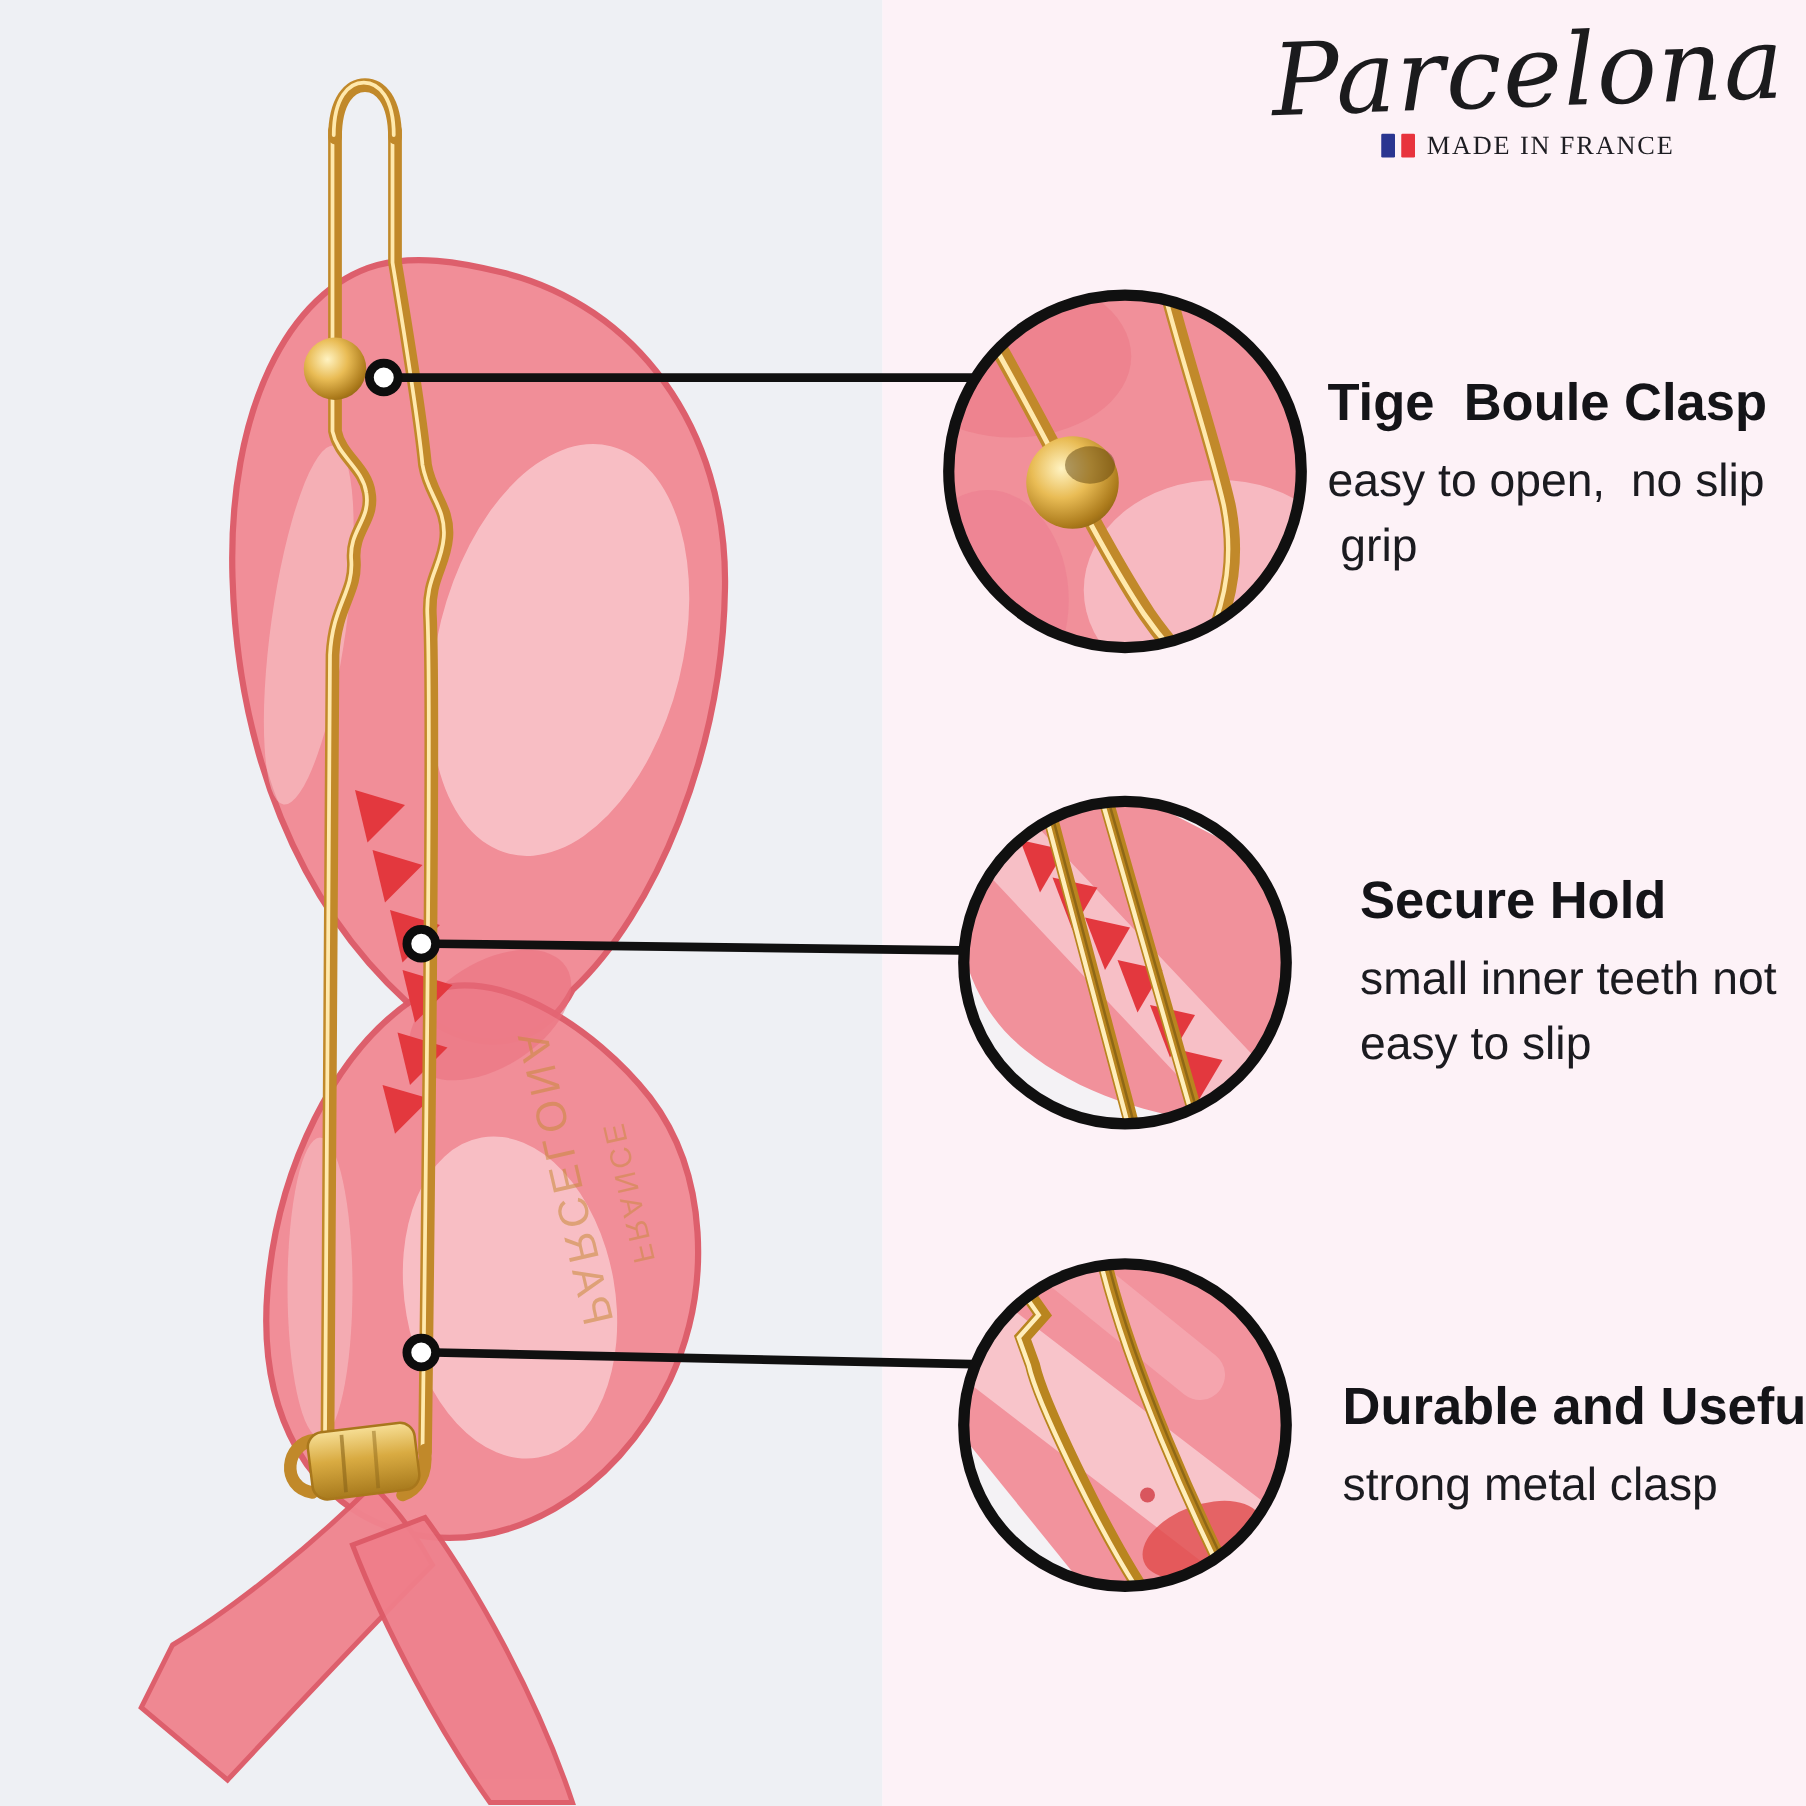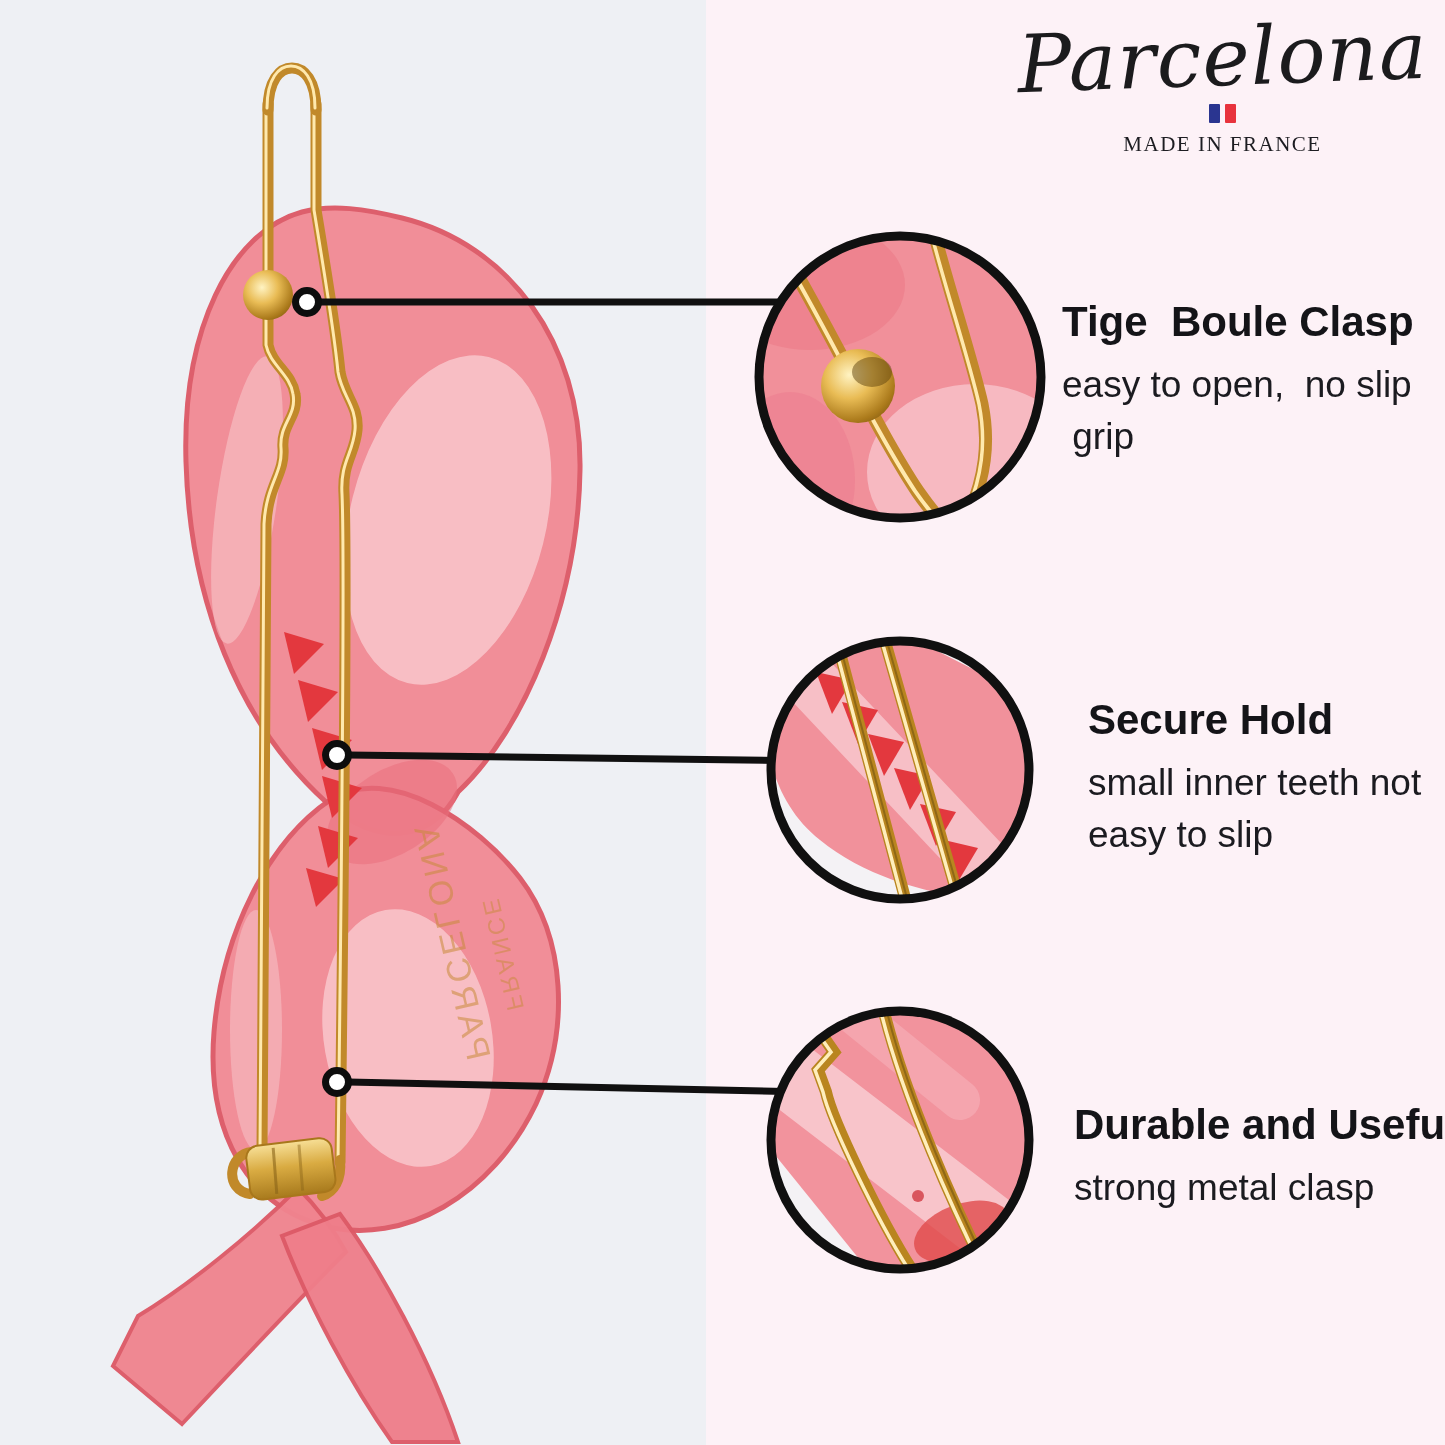--- a/index.html
+++ b/index.html
@@ -12,22 +12,22 @@
   svg.art{position:absolute;left:0;top:0;width:1445px;height:1445px;}
 
   
   .logo{position:absolute;left:1015px;top:14px;width:415px;text-align:center;}
   .logo-script{
     font-family:"DejaVu Serif",serif;font-style:italic;font-weight:500;
     font-size:80px;line-height:1.1;color:#1b1b1d;letter-spacing:1px;
     transform:rotate(-2deg);
   }
   .logo-origin{
-    margin-top:2px;display:flex;align-items:center;justify-content:flex-end;gap:9px;
-    font-family:"Liberation Serif",serif;font-size:21px;letter-spacing:1.5px;color:#1d1d22;flex-direction:column;
+    margin-top:2px;display:flex;align-items:center;justify-content:center;gap:9px;
+    font-family:"Liberation Serif",serif;font-size:21px;letter-spacing:1.5px;color:#1d1d22;
   }
   .flag{display:inline-flex;gap:5px;}
   .flag i{display:inline-block;width:11px;height:19px;border-radius:1px;}
   .flag .b{background:#2a3590;}
   .flag .r{background:#e8333d;}
 
   
   .callout{position:absolute;width:392px;}
   .callout h2{
     margin:0;font-size:42px;line-height:1.05;font-weight:bold;color:#141418;

